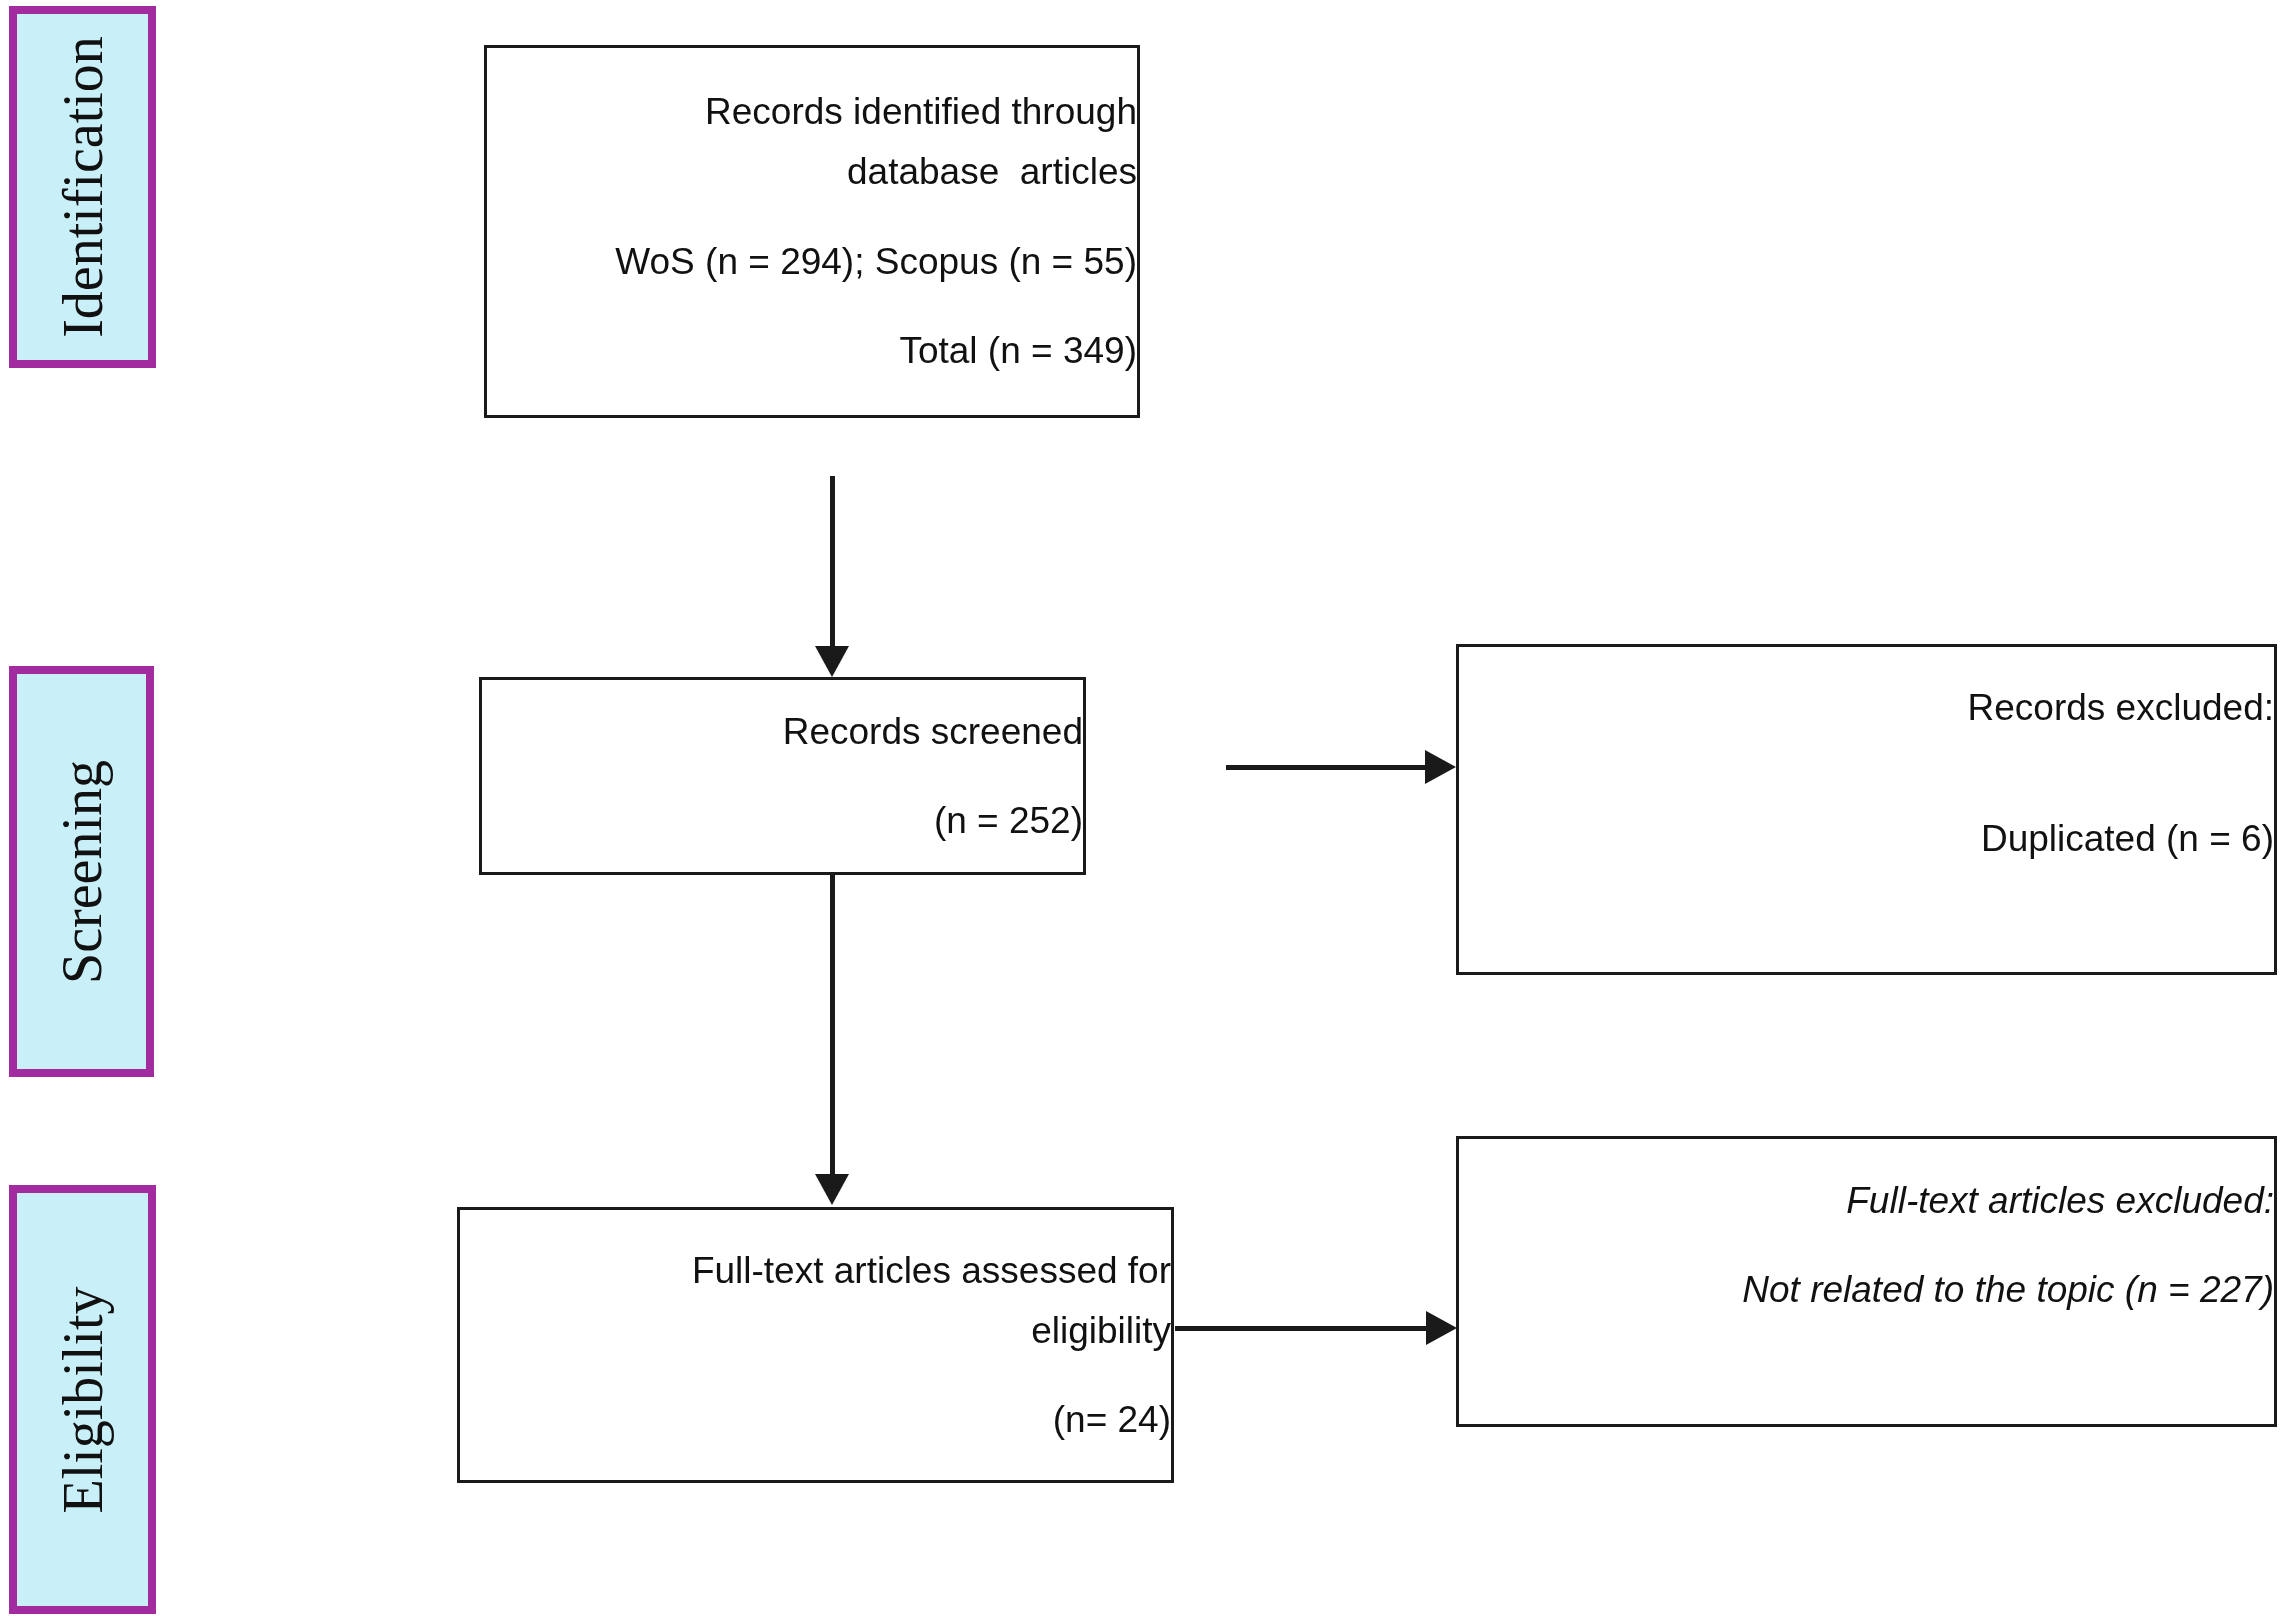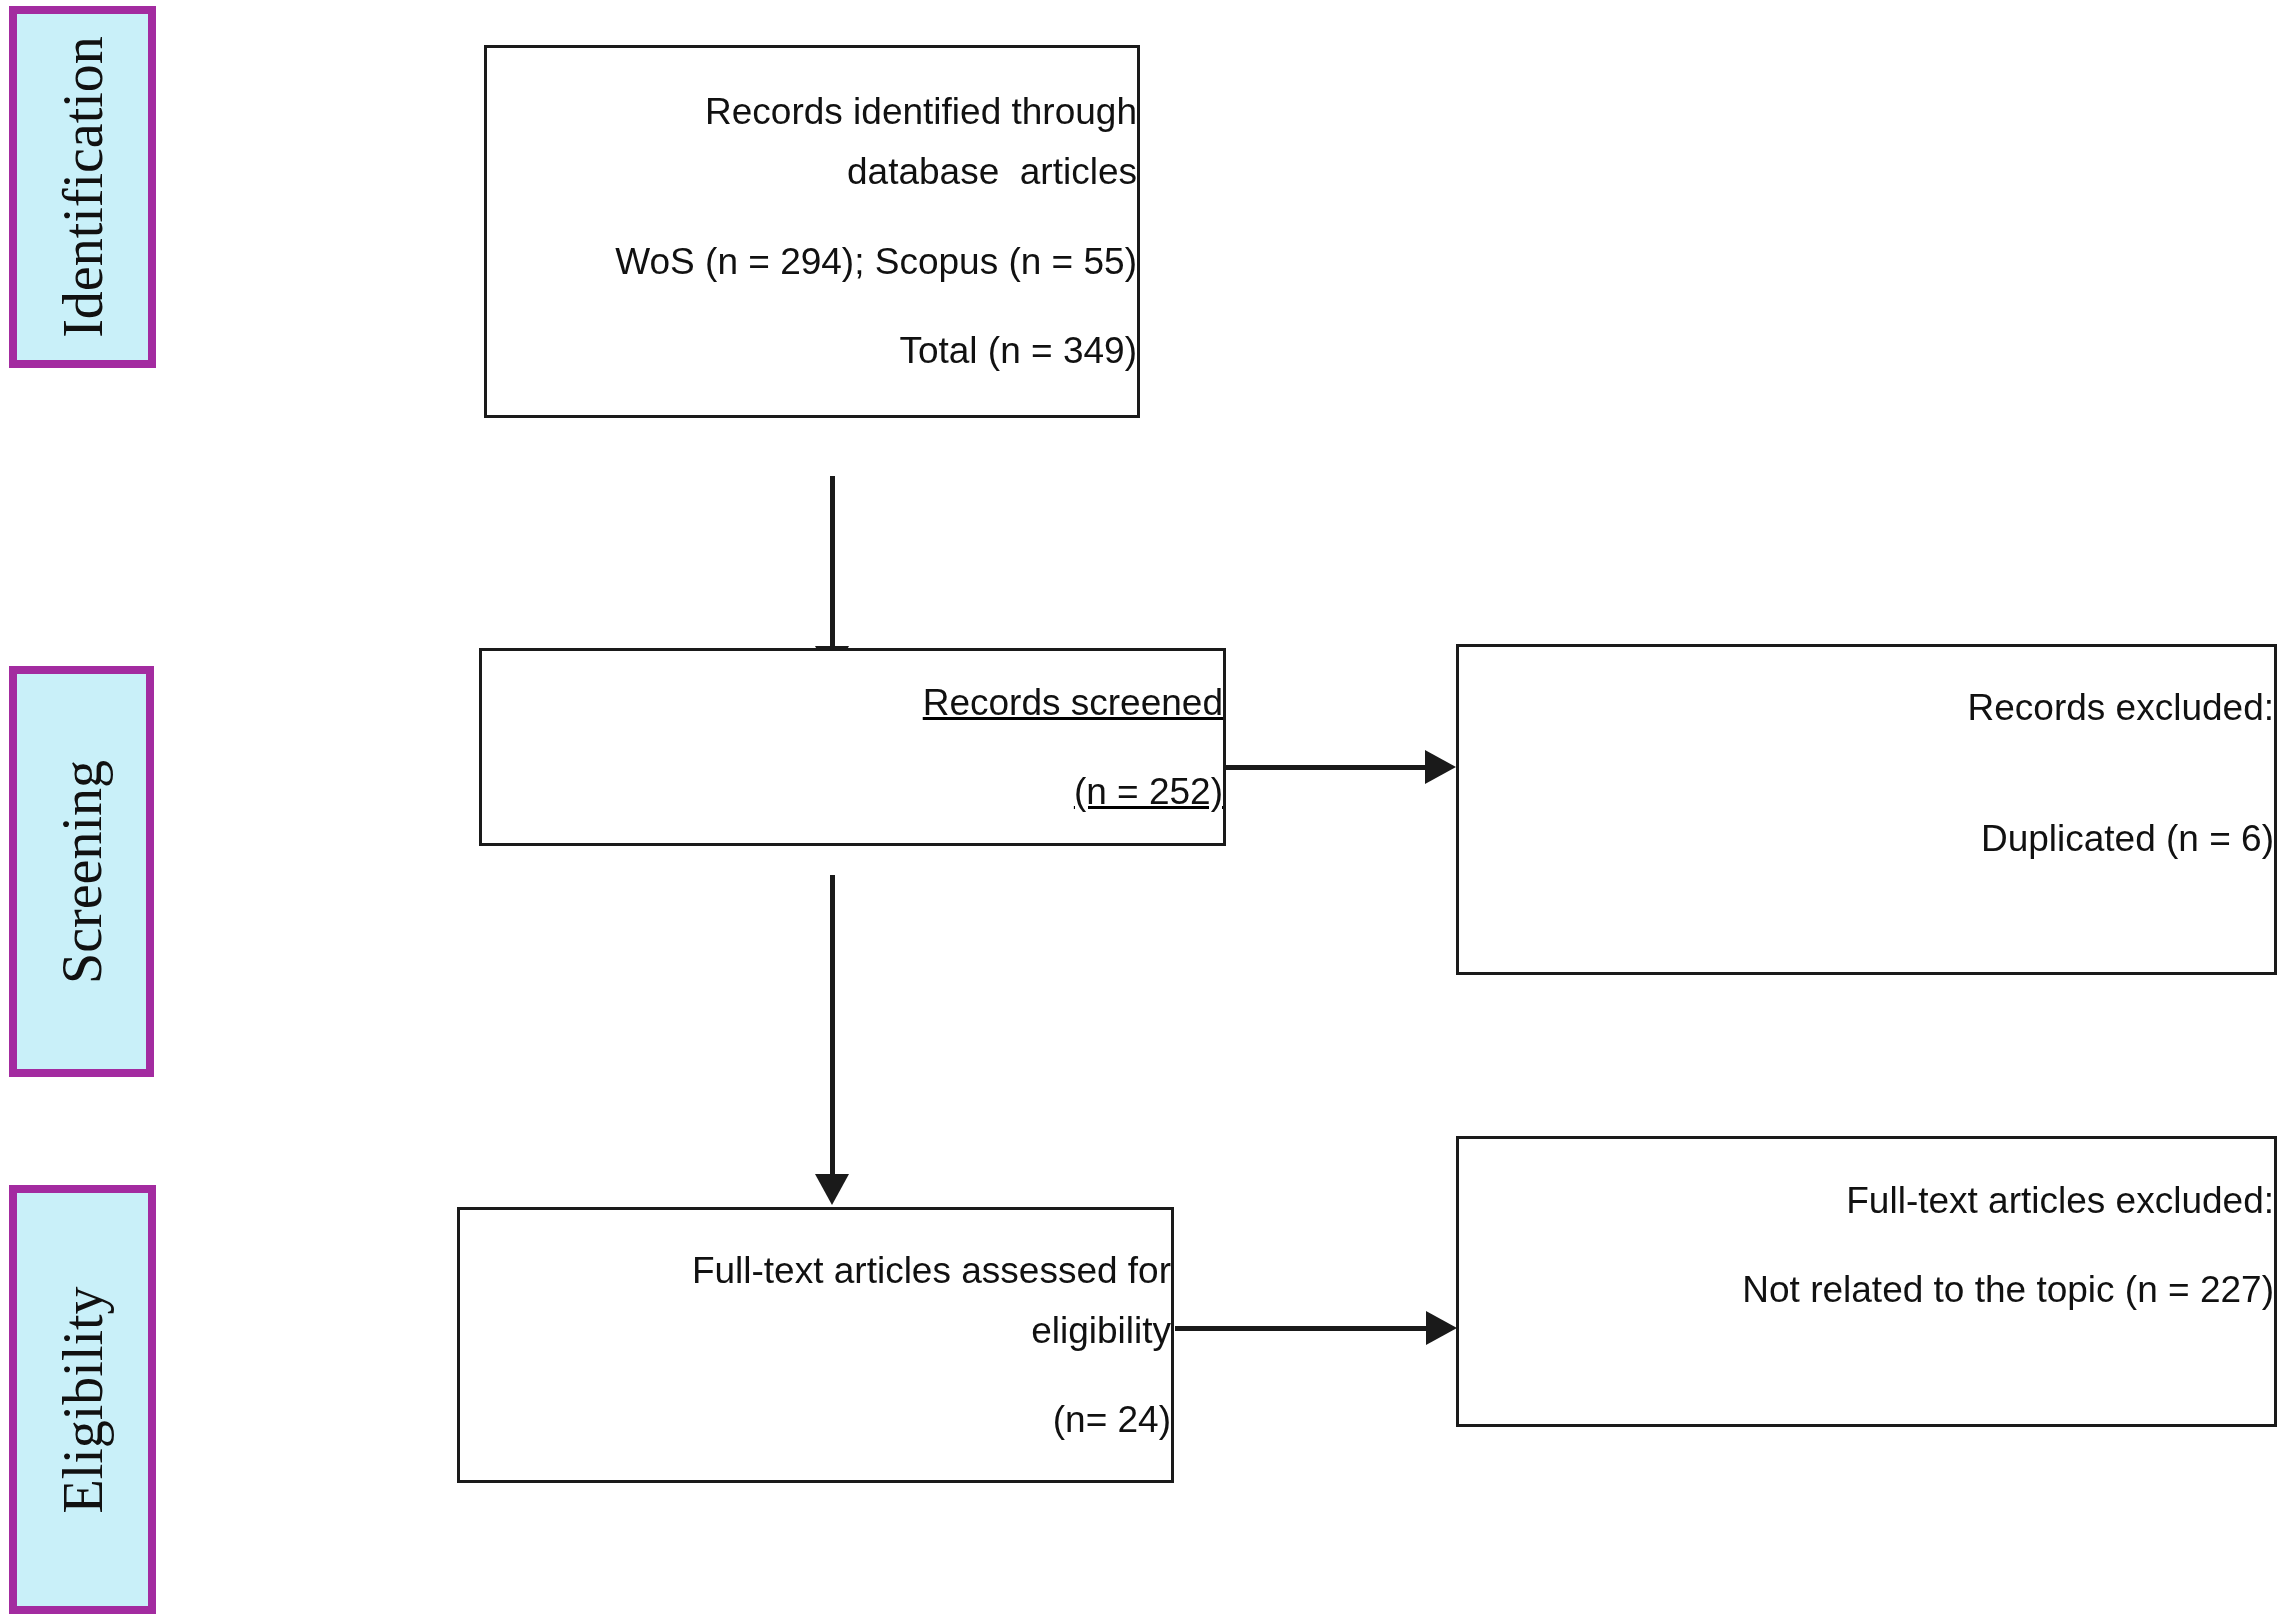--- a/index.html
+++ b/index.html
@@ -124,21 +124,21 @@
     <div class="line">WoS (n = 294); Scopus (n = 55)</div>
     <div class="gap-lg"></div>
     <div class="line">Total (n = 349)</div>
   </div>
 
   <div class="v-conn" style="left:830px; top:476px; height:201px; width:4.5px;">
     <div class="shaft" style="height:173px;"></div>
     <div class="head" style="top:170px;"></div>
   </div>
 
-  <div class="flow-box" style="left:479px; top:648px; width:747px; height:198px;text-decoration:underline;">
+  <div class="flow-box" style="left:479px; top:677px; width:607px; height:198px;">
     <div class="line">Records screened</div>
     <div class="gap-lg"></div>
     <div class="line">(n = 252)</div>
   </div>
 
   <div class="h-conn" style="left:1226px; top:765px; width:232px; height:4.5px;">
     <div class="shaft" style="width:202px;"></div>
     <div class="head" style="left:199px;"></div>
   </div>
 
@@ -162,21 +162,21 @@
     <div class="line">eligibility</div>
     <div class="gap-lg"></div>
     <div class="line">(n= 24)</div>
   </div>
 
   <div class="h-conn" style="left:1175px; top:1326px; width:284px; height:4.5px;">
     <div class="shaft" style="width:254px;"></div>
     <div class="head" style="left:251px;"></div>
   </div>
 
-  <div class="flow-box" style="left:1456px; top:1136px; width:821px; height:291px;">
+  <div class="flow-box" style="left:1456px; top:1136px; width:821px; height:291px;font-style:italic;">
     <div class="line">Full-text articles excluded:</div>
     <div class="gap-lg"></div>
     <div class="line">Not related to the topic (n = 227)</div>
     <div class="gap-lg"></div>
     <div class="gap-md"></div>
   </div>
 
 </div>
 
 

